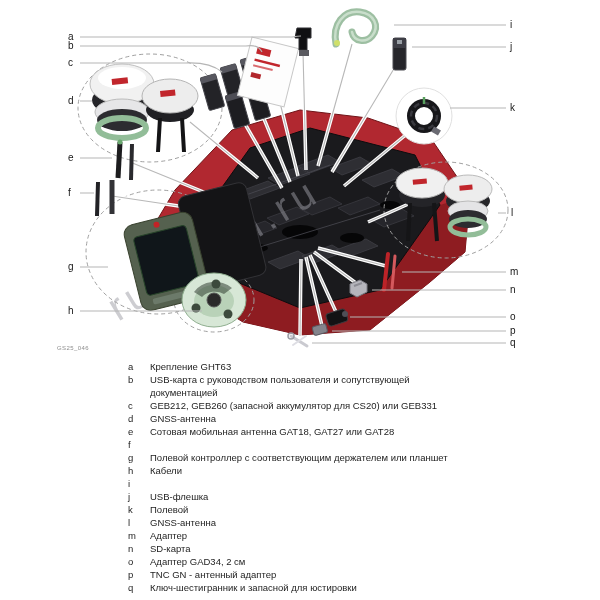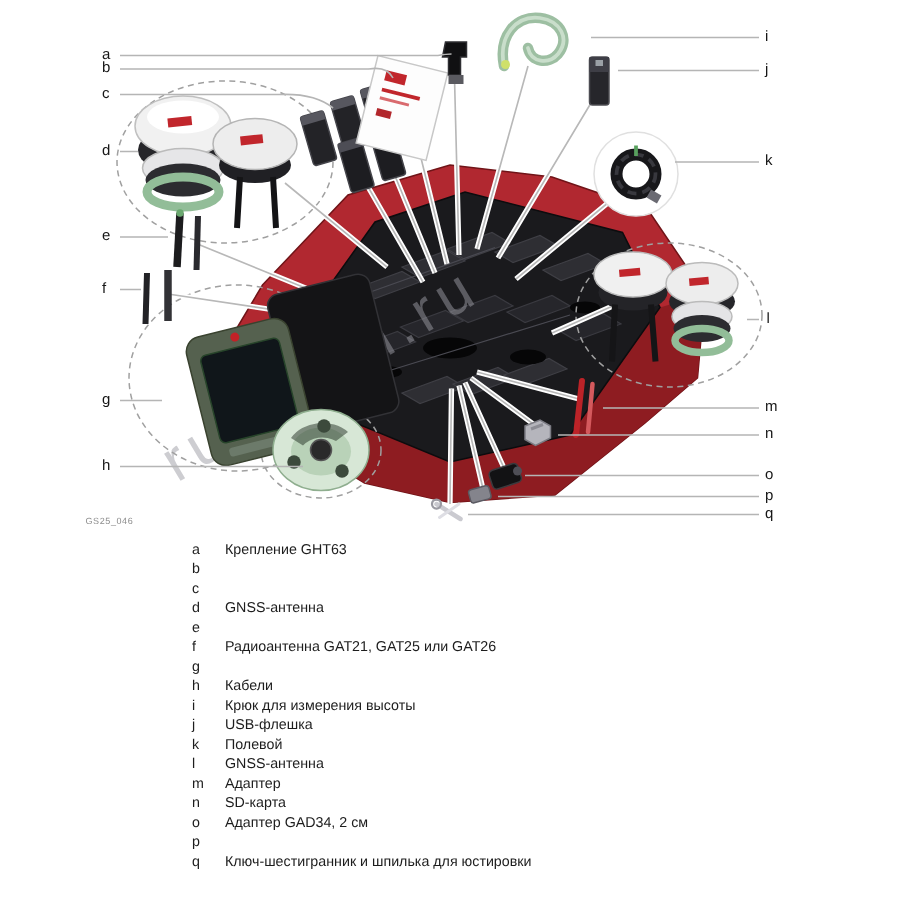--- a/index.html
+++ b/index.html
@@ -238,45 +238,47 @@
     <span class="fig-id">GS25_046</span>
   </div>
 
   <div class="legend">
     <div class="legend-row">
         <span class="legend-key">a</span>
         <span class="legend-desc">Крепление GHT63</span>
       </div>
     <div class="legend-row">
         <span class="legend-key">b</span>
+        <span class="legend-desc">USB-карта с руководством пользователя и сопутствующей документацией</span>
       </div>
     <div class="legend-row">
         <span class="legend-key">c</span>
+        <span class="legend-desc">GEB212, GEB260 (запасной аккумулятор для CS20) или GEB331</span>
       </div>
     <div class="legend-row">
         <span class="legend-key">d</span>
         <span class="legend-desc">GNSS-антенна</span>
       </div>
     <div class="legend-row">
         <span class="legend-key">e</span>
+        <span class="legend-desc">Сотовая мобильная антенна GAT18, GAT27 или GAT28</span>
       </div>
     <div class="legend-row">
         <span class="legend-key">f</span>
-        <span class="legend-desc">Радиоантенна GAT21, GAT25 или GAT26</span>
       </div>
     <div class="legend-row">
         <span class="legend-key">g</span>
+        <span class="legend-desc">Полевой контроллер с соответствующим держателем или планшет</span>
       </div>
     <div class="legend-row">
         <span class="legend-key">h</span>
         <span class="legend-desc">Кабели</span>
       </div>
     <div class="legend-row">
         <span class="legend-key">i</span>
-        <span class="legend-desc">Крюк для измерения высоты</span>
       </div>
     <div class="legend-row">
         <span class="legend-key">j</span>
         <span class="legend-desc">USB-флешка</span>
       </div>
     <div class="legend-row">
         <span class="legend-key">k</span>
         <span class="legend-desc">Полевой</span>
       </div>
     <div class="legend-row">
@@ -290,20 +292,21 @@
     <div class="legend-row">
         <span class="legend-key">n</span>
         <span class="legend-desc">SD-карта</span>
       </div>
     <div class="legend-row">
         <span class="legend-key">o</span>
         <span class="legend-desc">Адаптер GAD34, 2 см</span>
       </div>
     <div class="legend-row">
         <span class="legend-key">p</span>
+        <span class="legend-desc">TNC GN - антенный адаптер</span>
       </div>
     <div class="legend-row">
         <span class="legend-key">q</span>
-        <span class="legend-desc">Ключ-шестигранник и шпилька для юстировки</span>
+        <span class="legend-desc">Ключ-шестигранник и запасной для юстировки</span>
       </div>
   </div>
 
 </div>
 
 </body></html>

